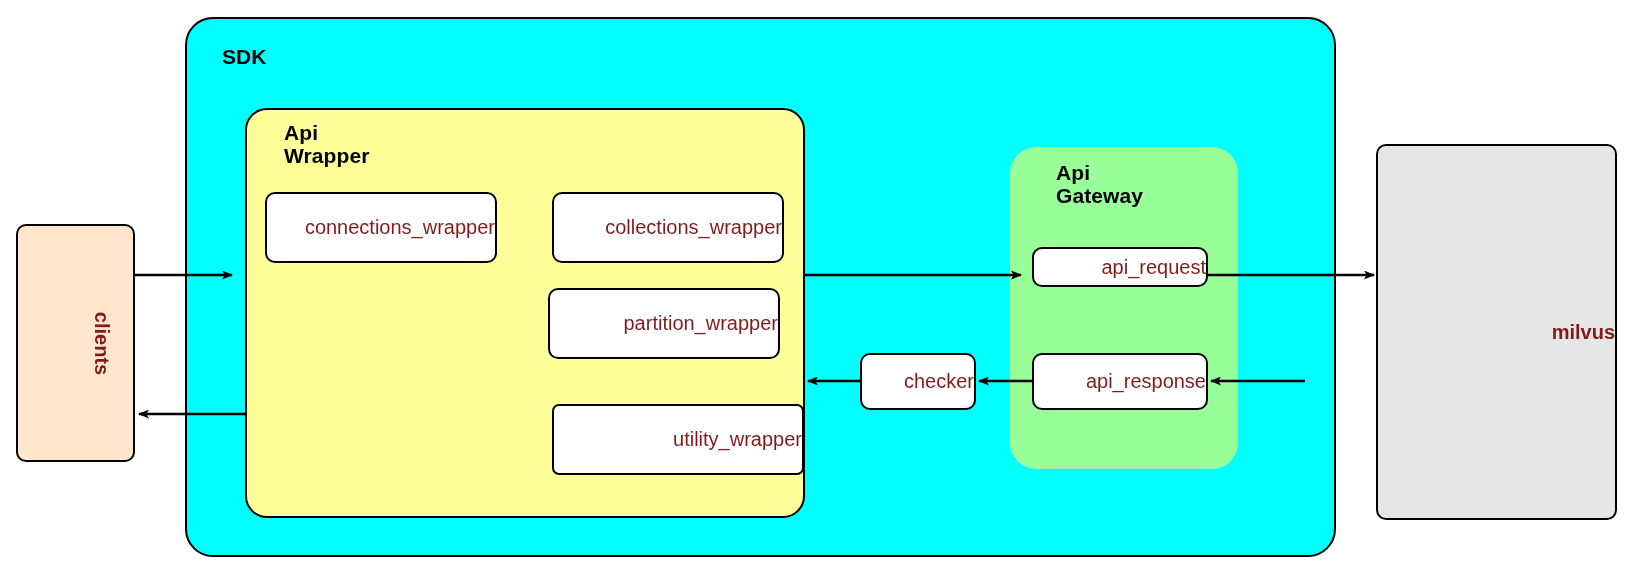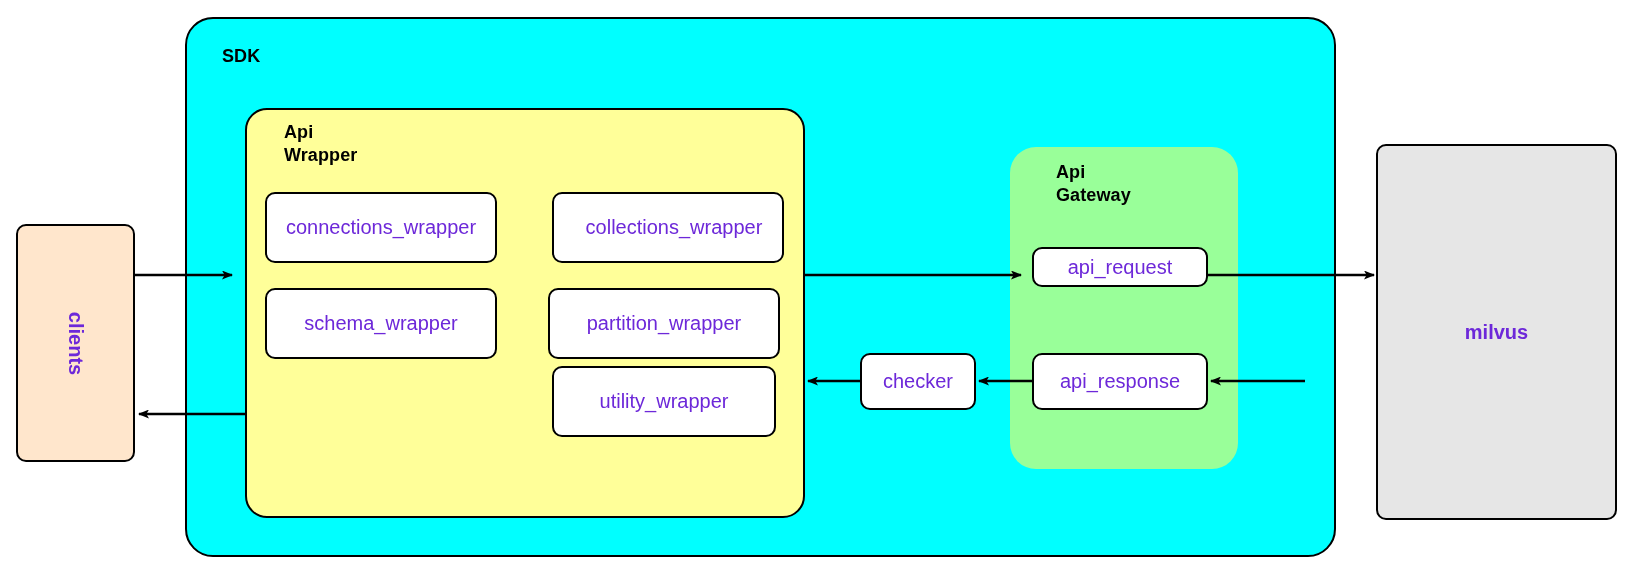--- a/index.html
+++ b/index.html
@@ -34,38 +34,38 @@
     border-radius: 22px;
   }
   .container-gateway {
     border: none;
     border-radius: 26px;
   }
 
   .container-label {
     position: absolute;
     font-weight: bold;
-    font-size: 18px;
+    font-size: 21px;
     line-height: 23px;
     color: #000000;
     white-space: pre-line;
     letter-spacing: 0.1px;
   }
 
   
   .box {
     position: absolute;
     box-sizing: border-box;
     border: 2px solid #000000;
     border-radius: 10px;
     background: #ffffff;
     display: flex;
     align-items: center;
-    justify-content: center;
-    color: #6d28d9;
+    justify-content: flex-end;
+    color: #7f1d1d;
     font-size: 20px;
     text-align: center;
   }
   .box.bold { font-weight: bold; }
 
   .box-vertical-text {
     transform: rotate(90deg);
     white-space: nowrap;
     font-weight: bold;
     font-size: 20px;
@@ -97,34 +97,31 @@
 
   <div class="node container-gateway" style="left:1010px; top:147px; width:228px; height:322px; background:#99ff99;">
     <div class="container-label" style="left:46px; top:14px;">Api
 Gateway</div>
   </div>
 
   <div class="box" style="left:265px; top:192px; width:232px; height:71px;">
     <span>connections_wrapper</span>
   </div>
 
-  <div class="box" style="left:265px; top:288px; width:232px; height:71px;">
-    <span>schema_wrapper</span>
-  </div>
 
 
   <div class="box" style="left:552px; top:192px; width:232px; height:71px;padding-left:12px;">
     <span>collections_wrapper</span>
   </div>
 
   <div class="box" style="left:548px; top:288px; width:232px; height:71px;">
     <span>partition_wrapper</span>
   </div>
 
-  <div class="box" style="left:552px; top:366px; width:224px; height:71px;">
+  <div class="box" style="left:552px; top:404px; width:252px; height:71px;border-radius:7px;">
     <span>utility_wrapper</span>
   </div>
 
   <div class="box" style="left:1032px; top:247px; width:176px; height:40px;">
     <span>api_request</span>
   </div>
 
   <div class="box" style="left:1032px; top:353px; width:176px; height:57px;">
     <span>api_response</span>
   </div>

